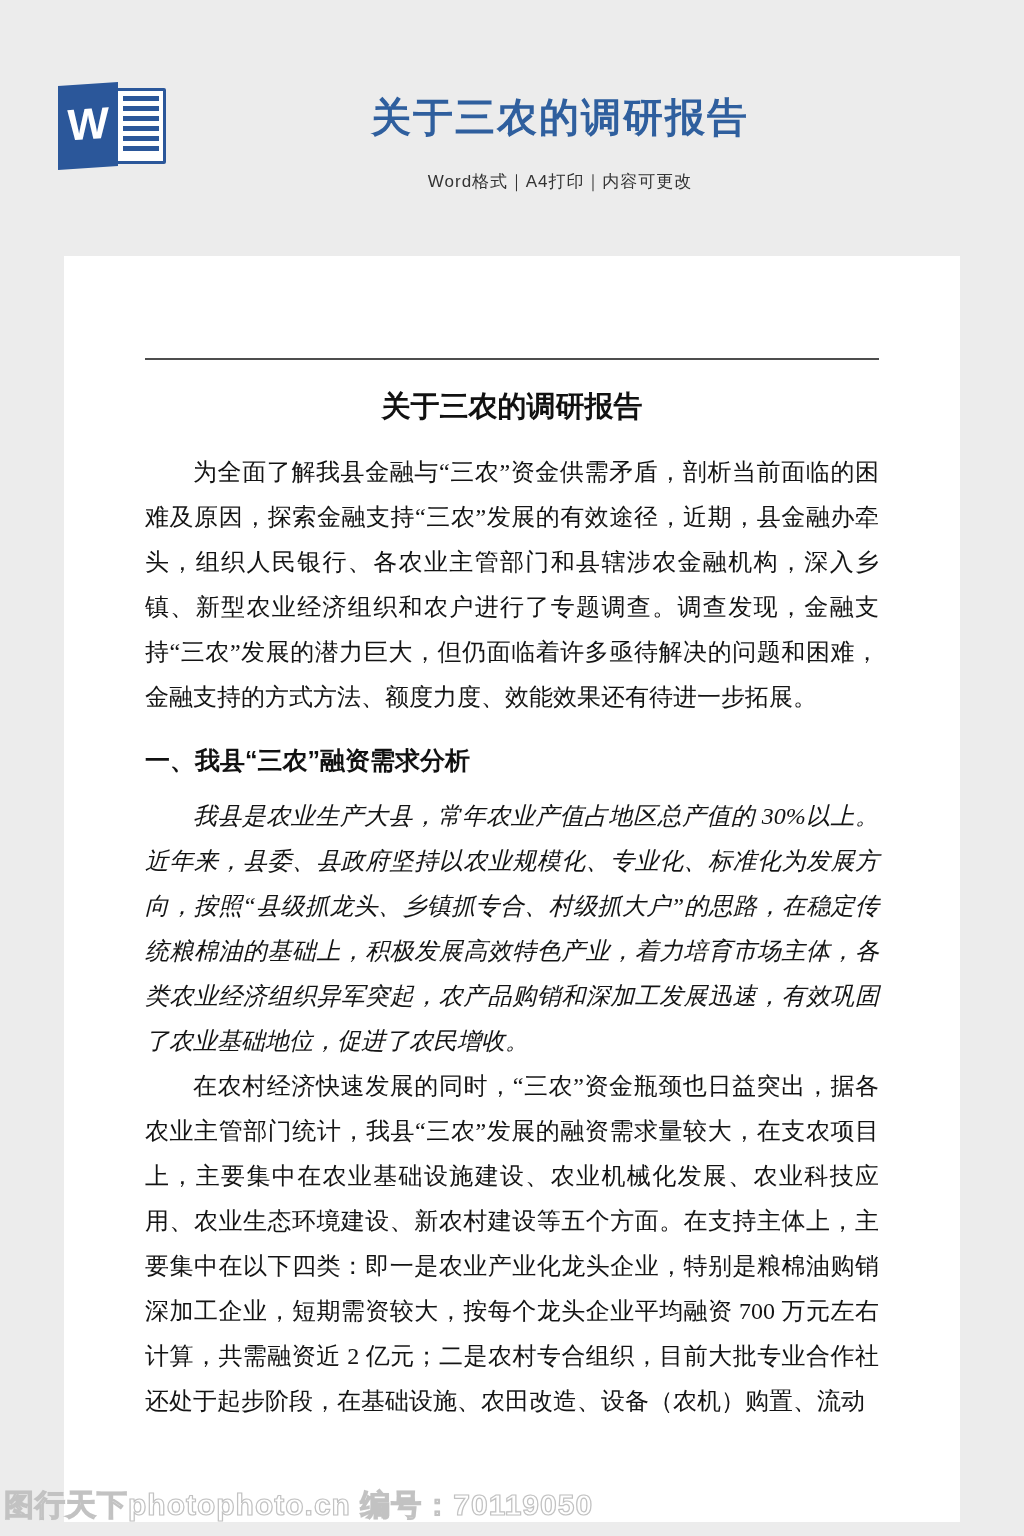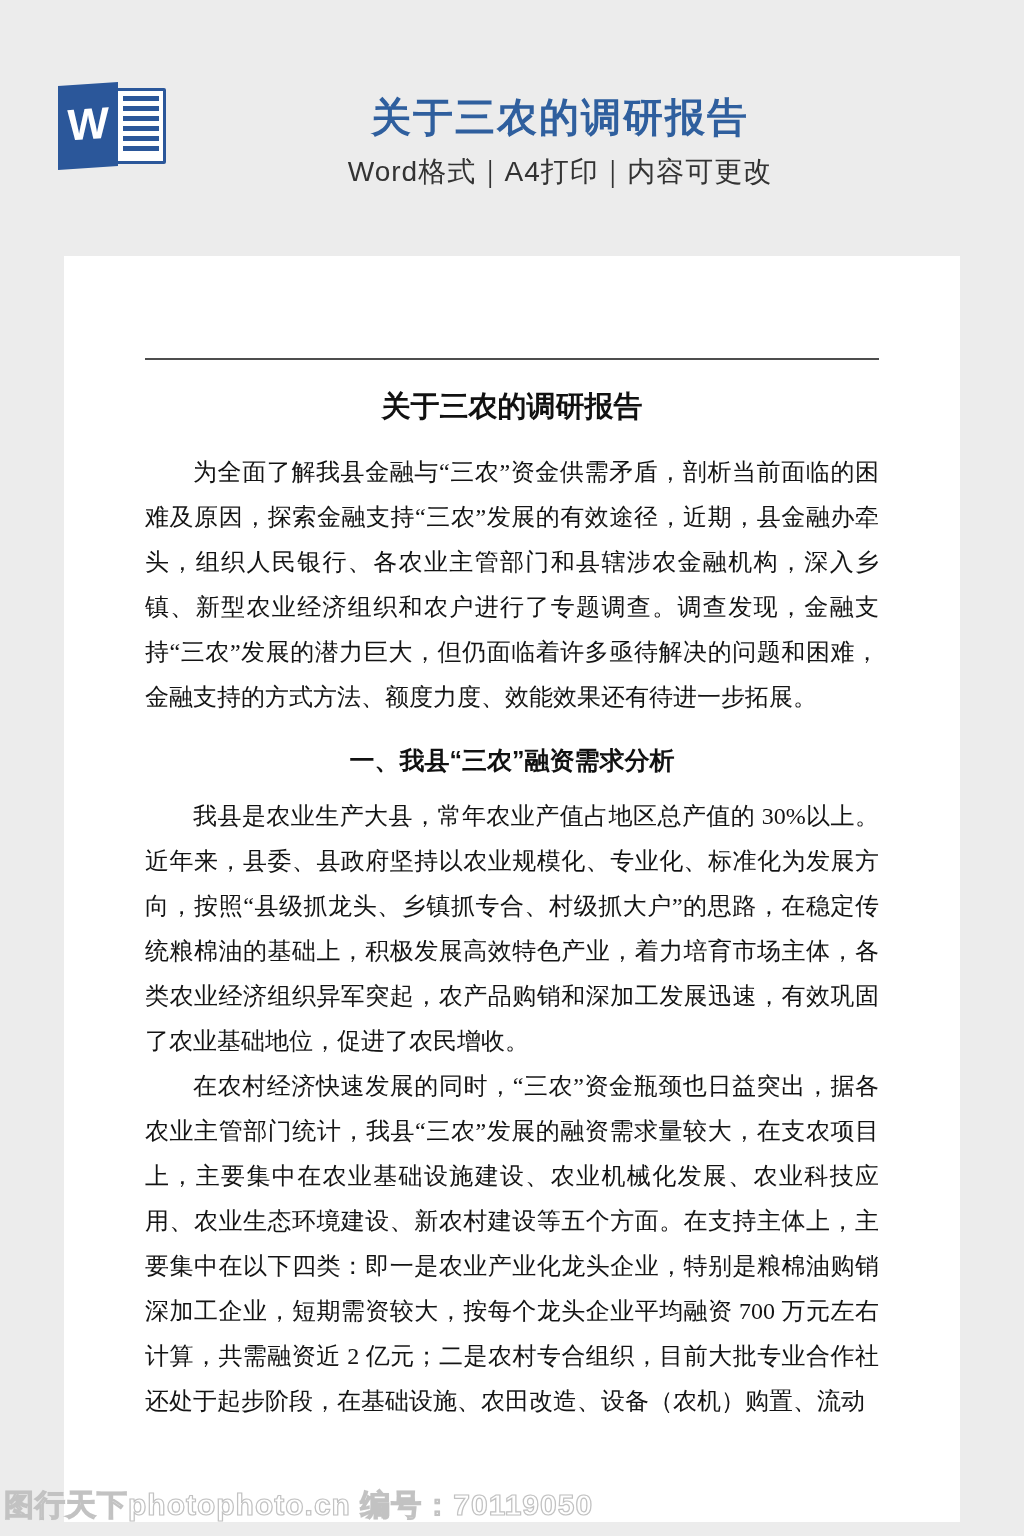--- a/index.html
+++ b/index.html
@@ -29,21 +29,21 @@
     display: flex; align-items: center; justify-content: center;
   }
   .wi-w { color: #fff; font-size: 44px; font-weight: bold; line-height: 1; padding-bottom: 4px; }
 
   .header-text { position: absolute; left: 96px; right: 0; top: 94px; text-align: center; }
   .header-title {
     font-size: 40px; font-weight: bold; color: #2F5F9E;
     letter-spacing: 2px; line-height: 46px;
   }
   .header-subtitle {
-    margin-top: 16px; font-size: 28px; color: #333; letter-spacing: 1px; line-height: 32px;
+    margin-top: 26px; font-size: 17px; color: #333; letter-spacing: 1px; line-height: 32px;
   }
 
   
   .page {
     position: absolute; left: 64px; top: 256px; width: 896px; height: 1266px;
     background: #ffffff; overflow: hidden;
   }
   .page-inner { padding: 0 81px; }
 
   .rule { margin-top: 102px; height: 2px; background: #4d4d4d; }
@@ -56,23 +56,23 @@
 
   .para {
     font-family: "Liberation Serif", "DejaVu Serif", serif;
     font-size: 24px; line-height: 45px; color: #141414;
     text-align: justify; text-indent: 2em; margin: 0;
   }
   .para1 { margin-top: 24px; }
   .h1 {
     margin-top: 20px;
     font-family: "Liberation Sans", "DejaVu Sans", sans-serif;
-    font-weight: bold; font-size: 25px; color: #111; line-height: 40px; text-align: center;
+    font-weight: bold; font-size: 25px; color: #111; line-height: 40px;
   }
-  .para2 { margin-top: 14px; }
+  .para2 { margin-top: 14px; font-style: italic; }
   .para3 { margin-top: 0; }
 
   
   .watermark {
     position: absolute; left: 4px; bottom: 10px;
     font-size: 30px; font-weight: bold; letter-spacing: 1px;
     color: #ffffff;
     -webkit-text-stroke: 1.2px #c2c2c2;
     text-shadow: 0 0 1px #cccccc;
     white-space: nowrap;

